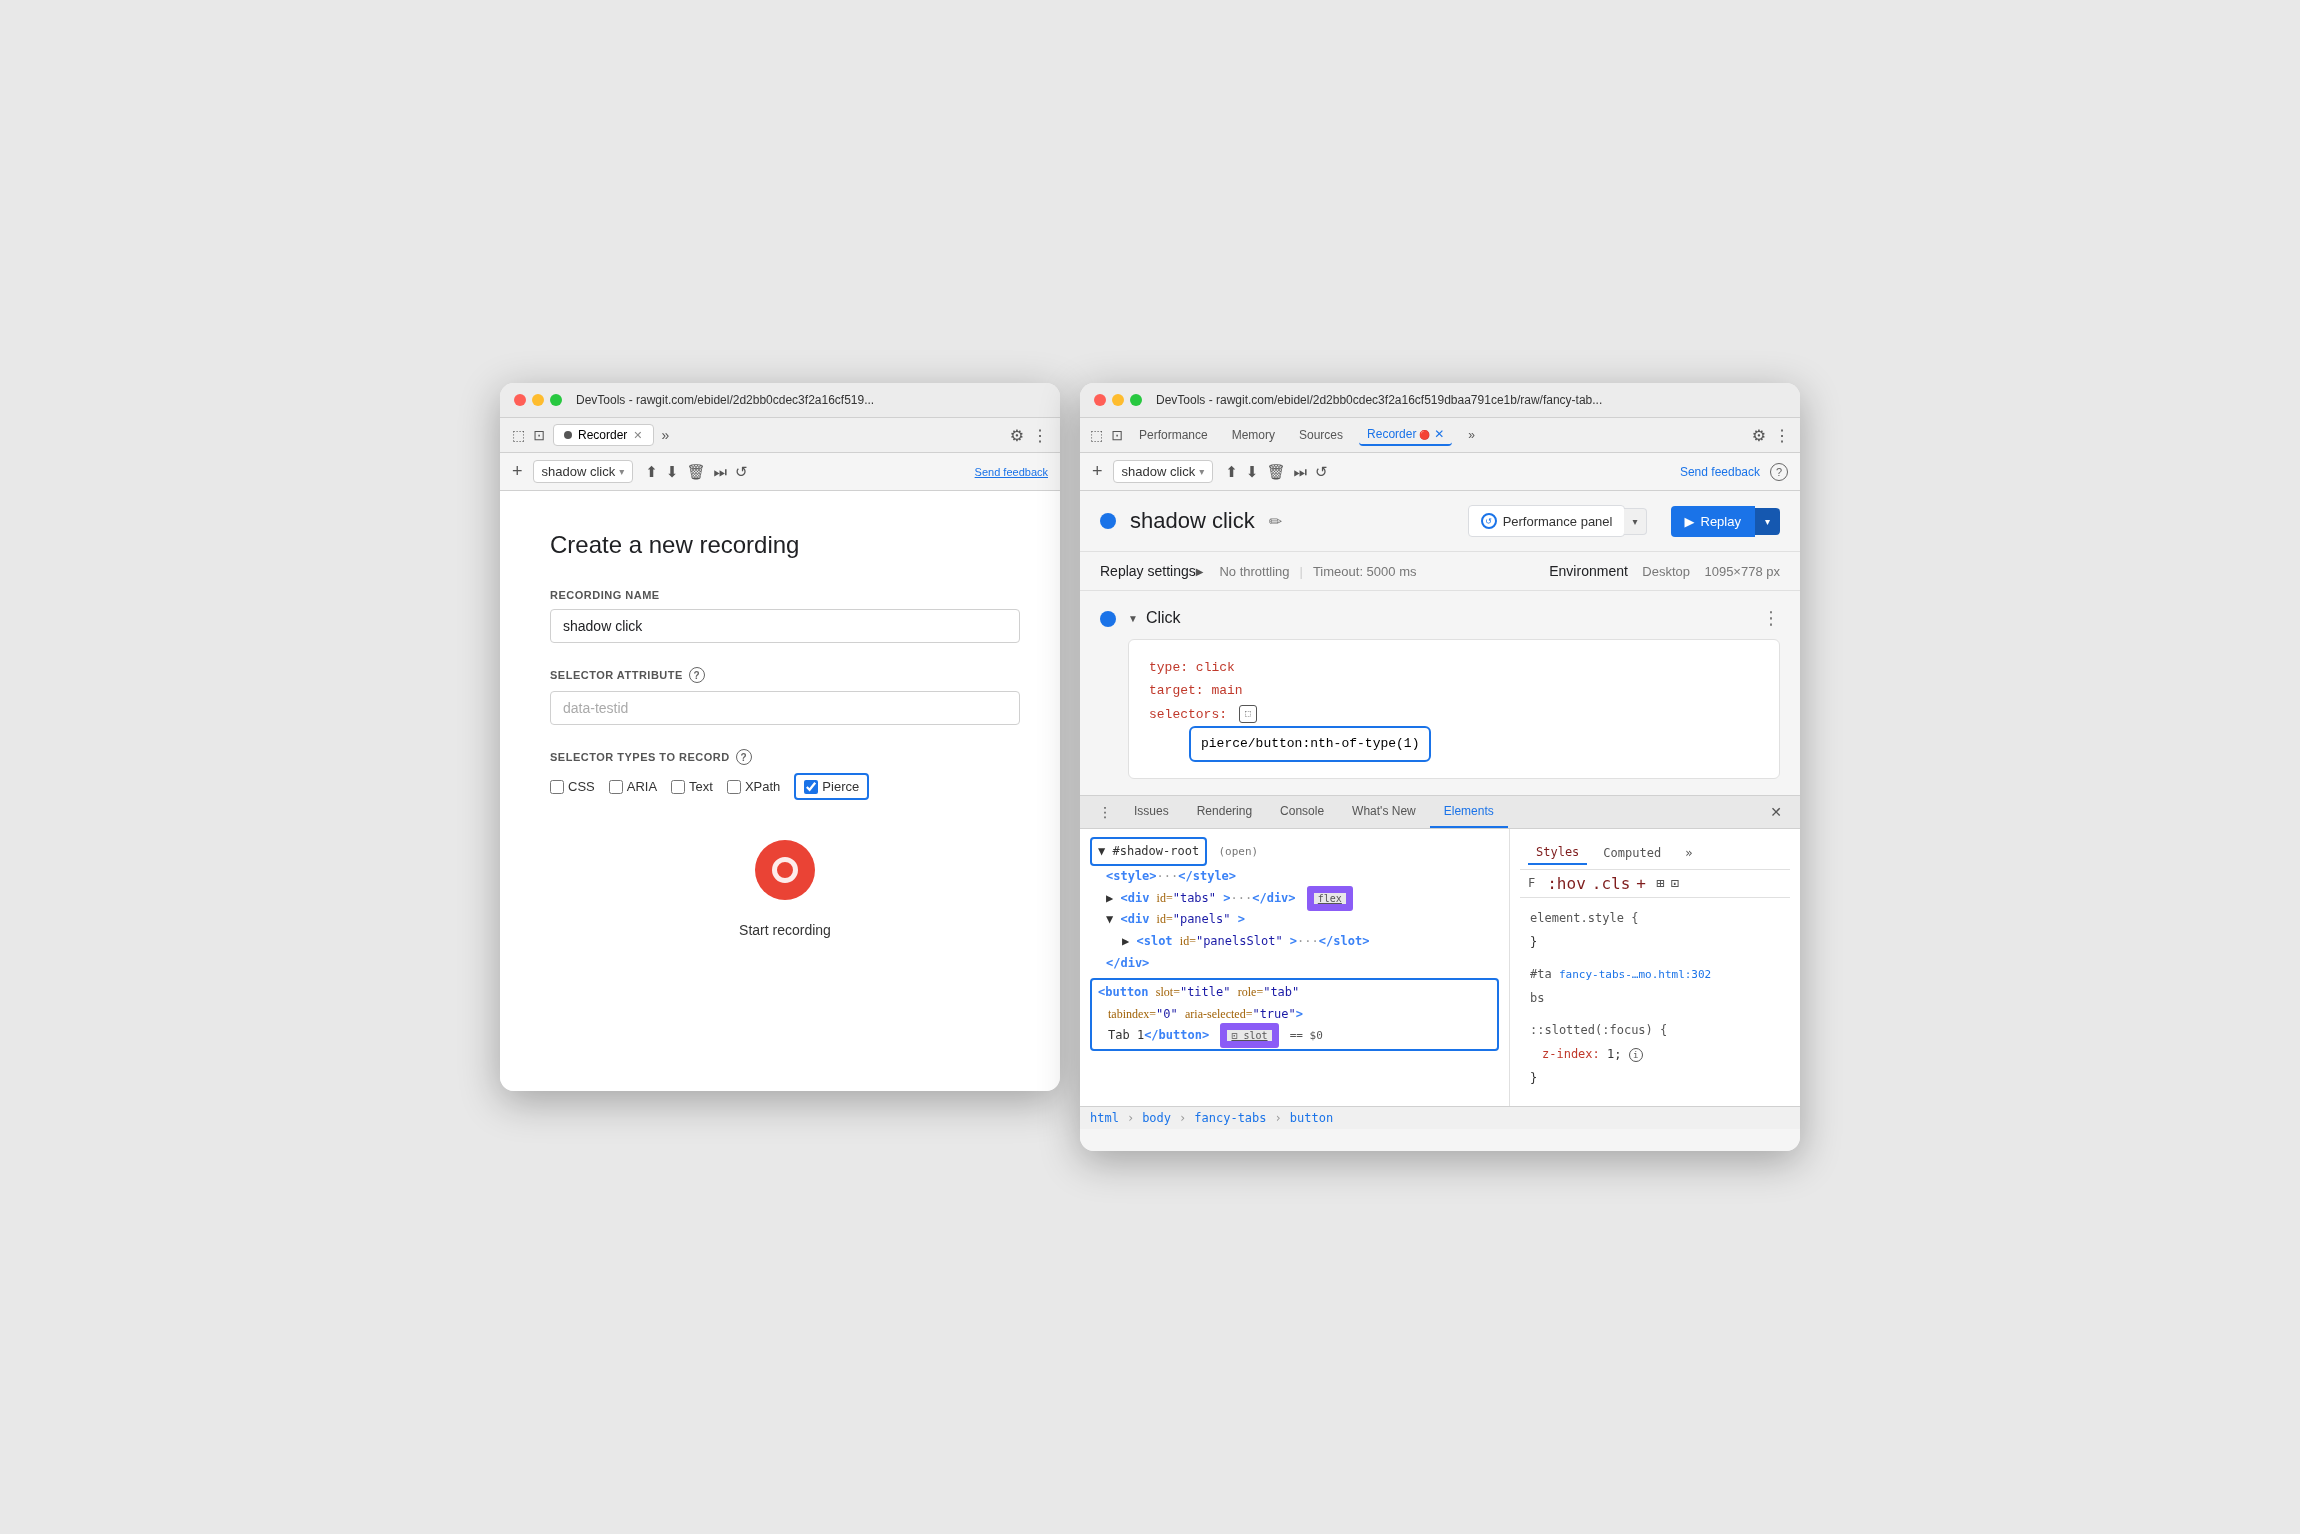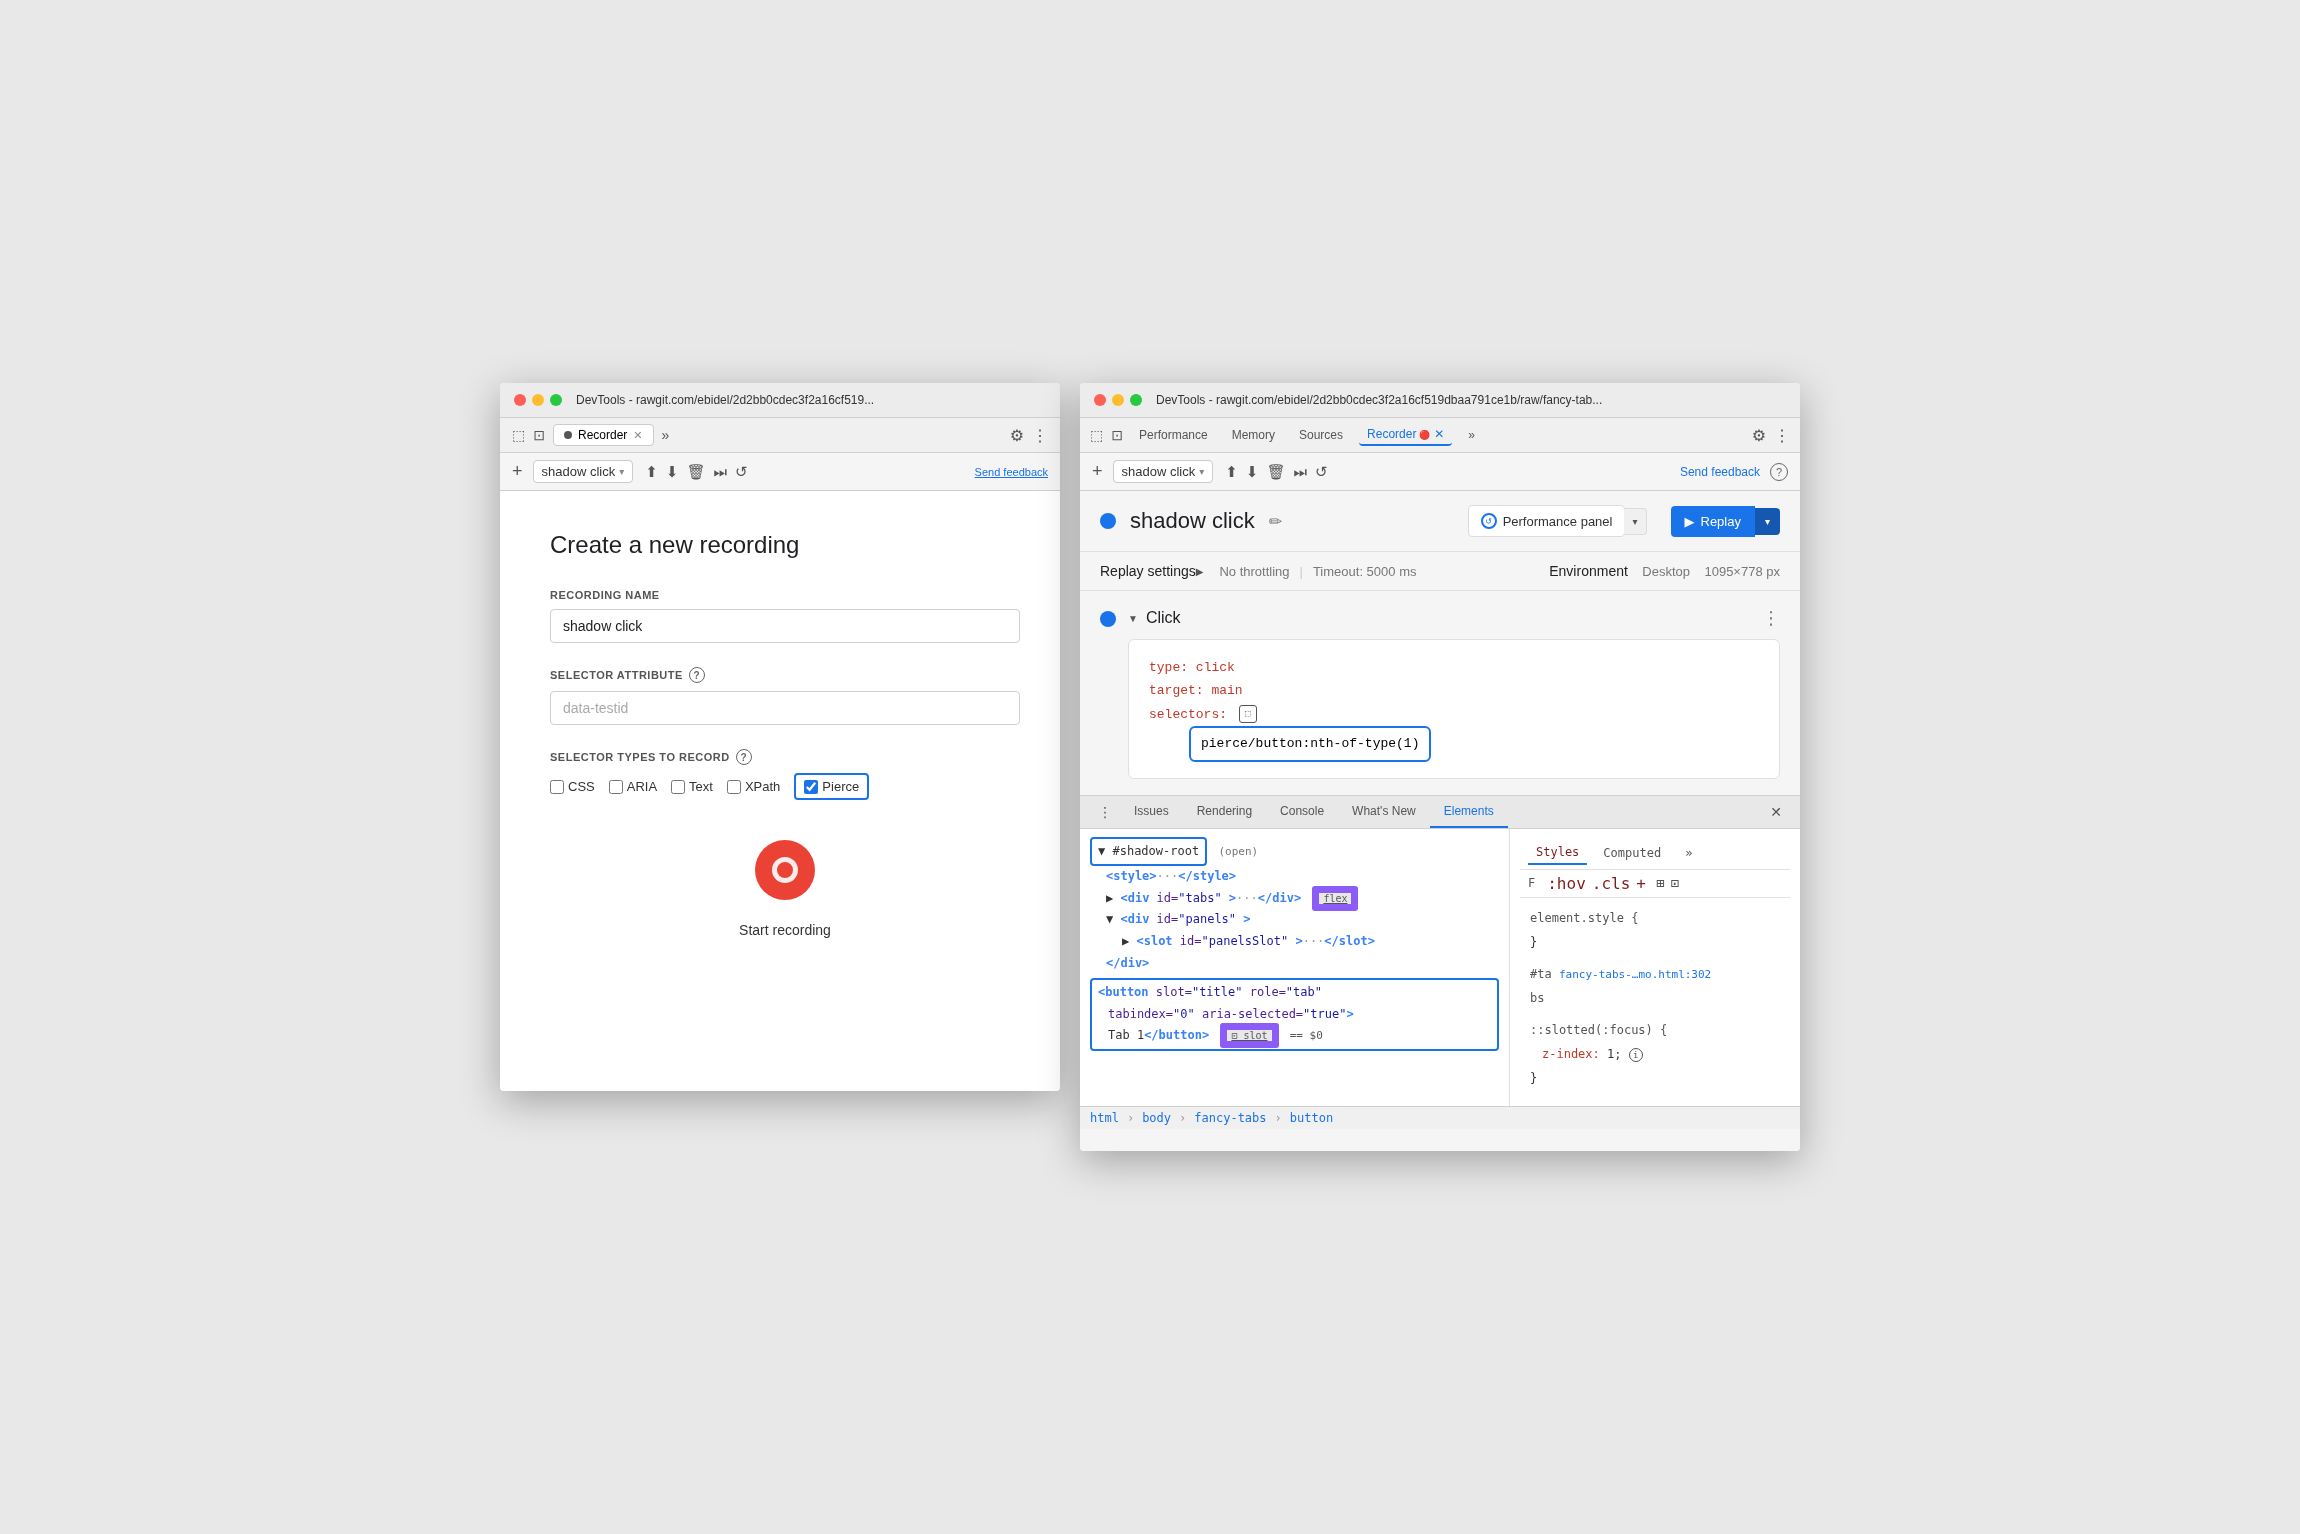--- a/index.html
+++ b/index.html
@@ -14,21 +14,21 @@
     }
     .screenshot-container {
       display: flex;
       gap: 20px;
       align-items: flex-start;
     }
 
     
     .window {
       background: #f5f5f5;
-      border-radius: 4px;
+      border-radius: 14px;
       box-shadow: 0 10px 40px rgba(0,0,0,0.3);
       overflow: hidden;
     }
     .window-titlebar {
       background: #ececec;
       padding: 10px 14px;
       display: flex;
       align-items: center;
       gap: 8px;
       border-bottom: 1px solid #d0d0d0;
@@ -577,21 +577,21 @@
       font-family: monospace;
       font-size: 12px;
       min-height: 200px;
     }
     .el-line {
       line-height: 1.8;
       color: #333;
       white-space: nowrap;
     }
     .el-tag { color: #3b82f6; font-weight: bold; }
-    .el-attr-name { color: #4c1d95; }
+    .el-attr-name { color: #a16207; font-family: Liberation Serif, serif; }
     .el-attr-val { color: #1a1aa6; }
     .el-highlight-border {
       border: 2px solid #1a73e8;
       border-radius: 4px;
       padding: 2px 6px;
       display: inline-block;
     }
     .el-badge {
       background: #e8e8e8;
       border: 7px solid #8b5cf6;

